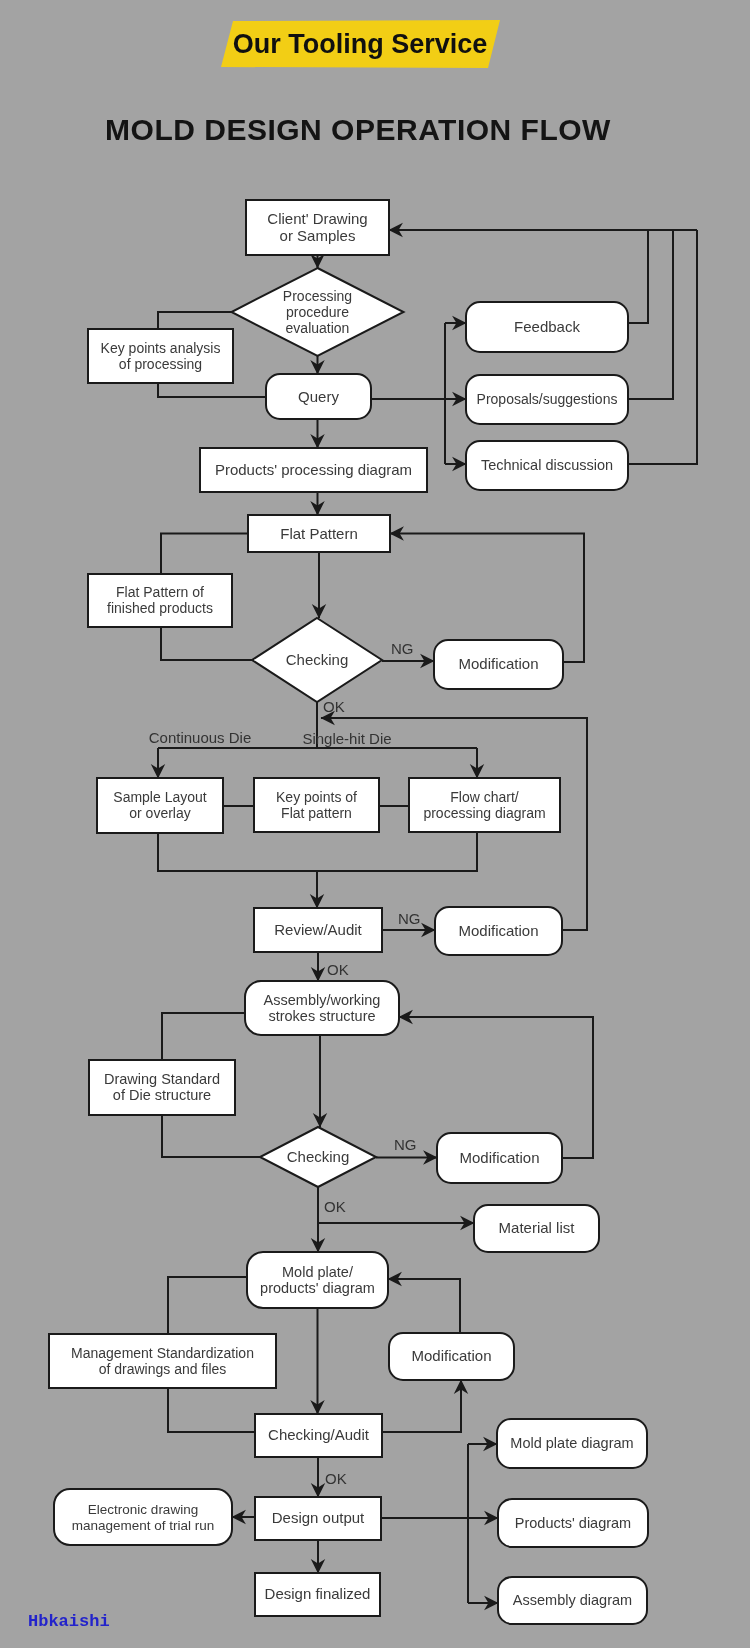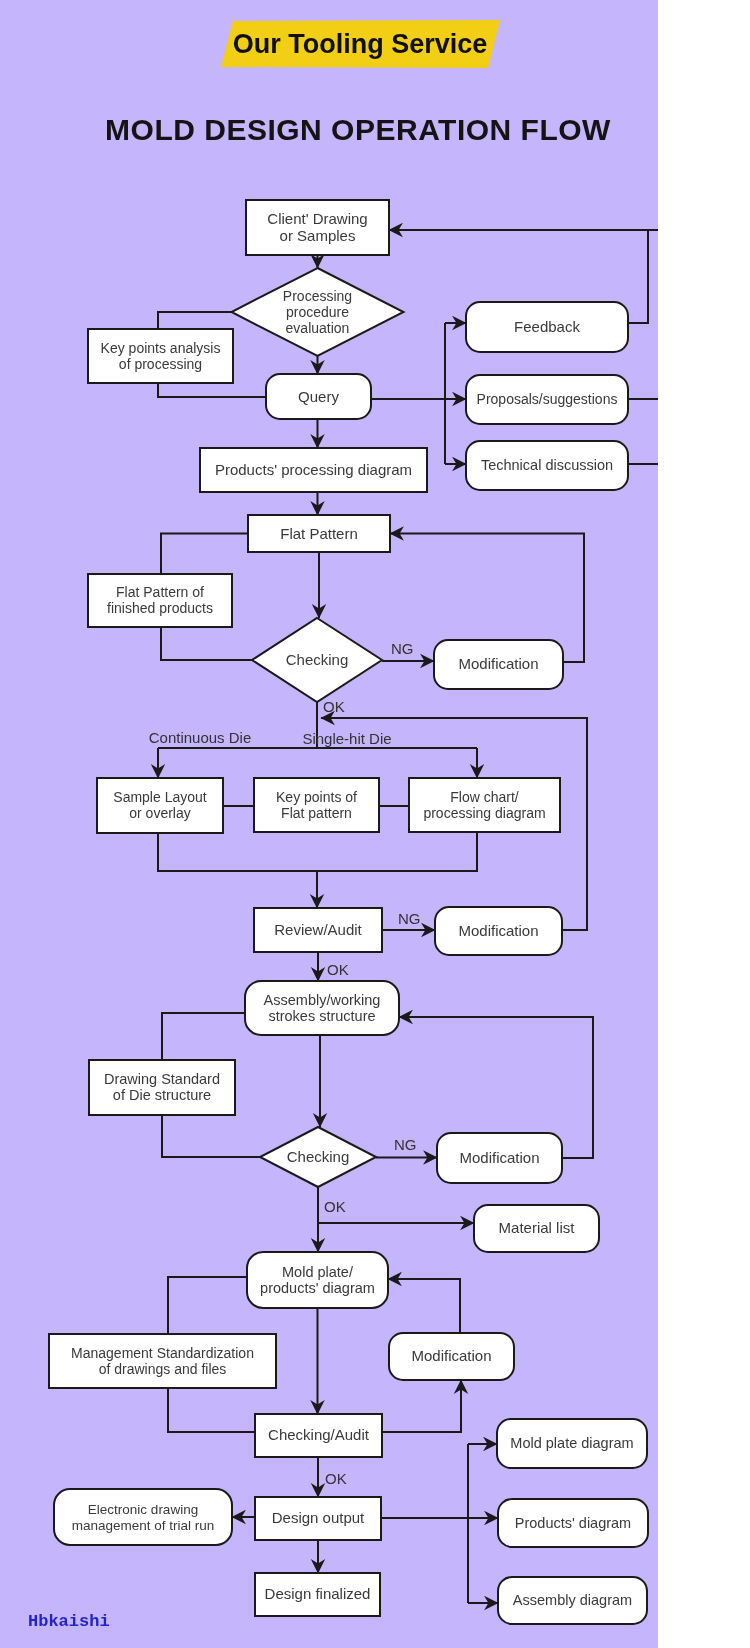--- a/index.html
+++ b/index.html
@@ -1,16 +1,16 @@
 <!DOCTYPE html>
 <html><head>
 <meta charset="utf-8">
 <style>
   html,body{margin:0;padding:0;background:#ffffff;}
-  .page{width:658px;height:1648px;background:#c4b5fd;position:relative;overflow:hidden;
+  .page{width:750px;height:1648px;background:#a3a3a3;position:relative;overflow:hidden;
         font-family:"Liberation Sans","DejaVu Sans",sans-serif;}
   svg{display:block;}
   .node-shape{fill:#ffffff;stroke:#1a1a1a;stroke-width:2px;}
   .edge{fill:none;stroke:#1a1a1a;stroke-width:2px;}
   .node-text{fill:#3a3a3a;font-size:15px;}
   .t14{font-size:14px;}
   .t145{font-size:14.5px;}
   .t135{font-size:13.5px;}
   .edge-label{fill:#333333;font-size:15px;}
   .badge-text{font-size:27px;font-weight:bold;fill:#101010;}

